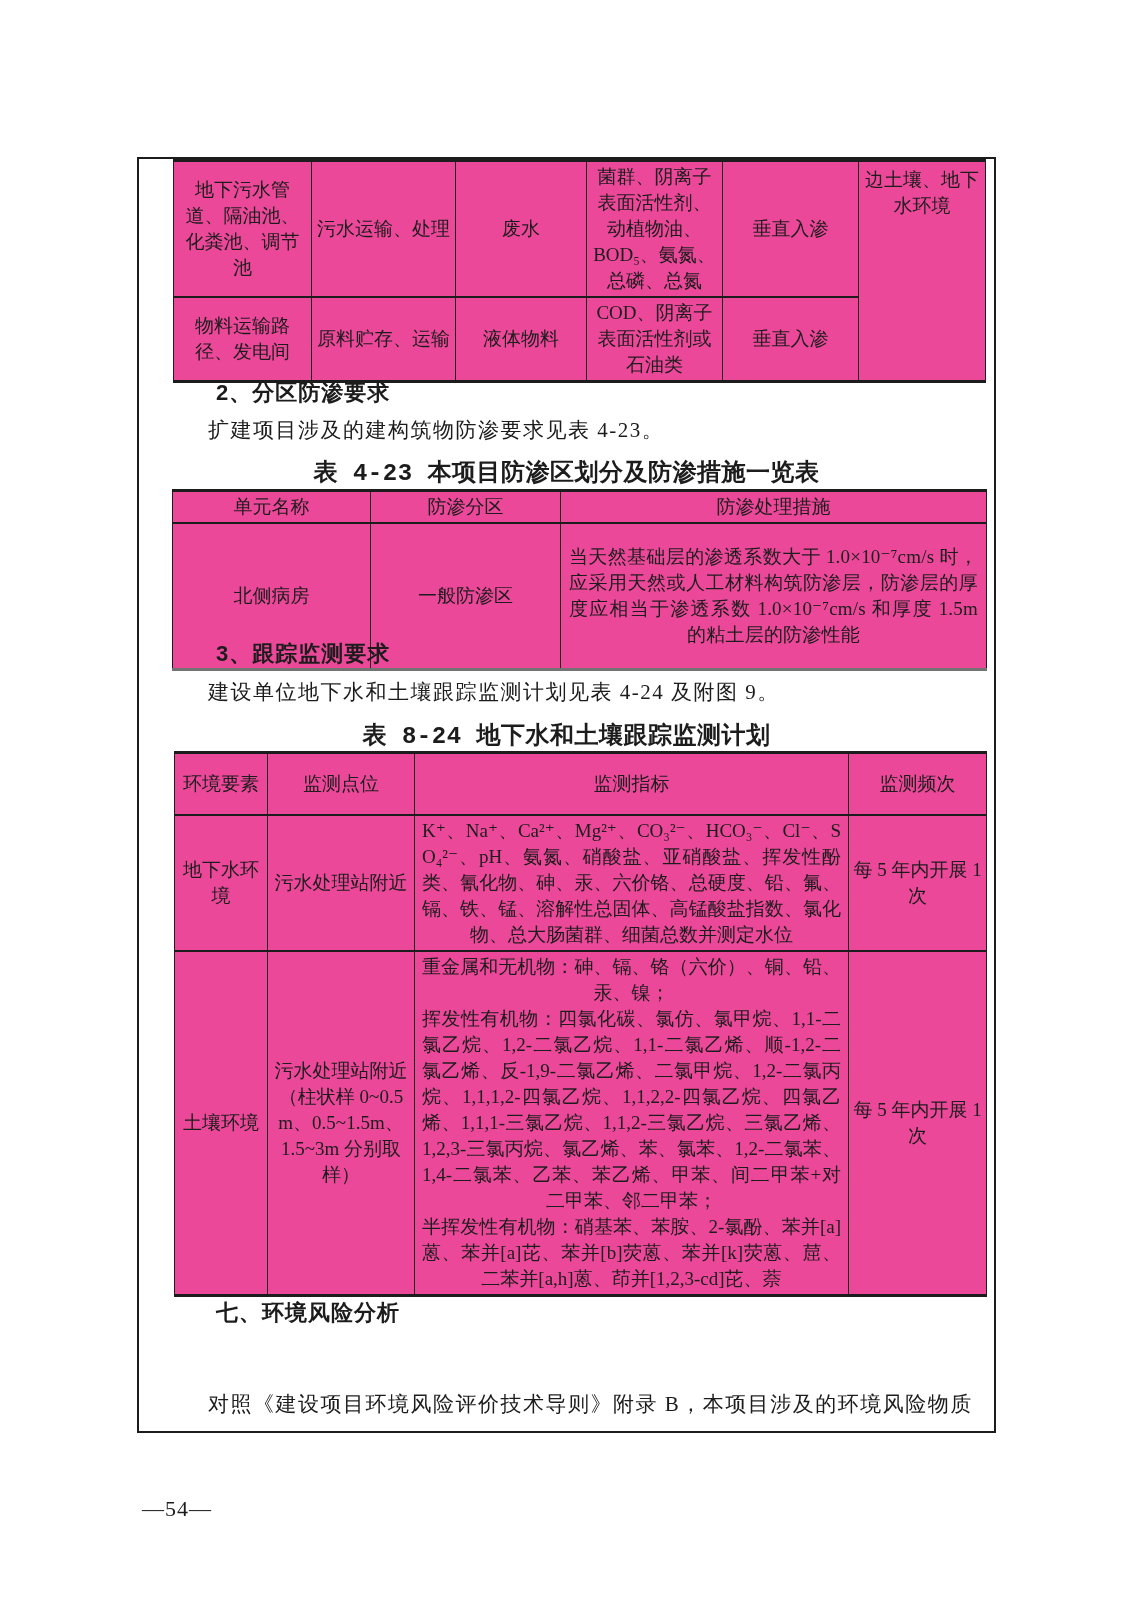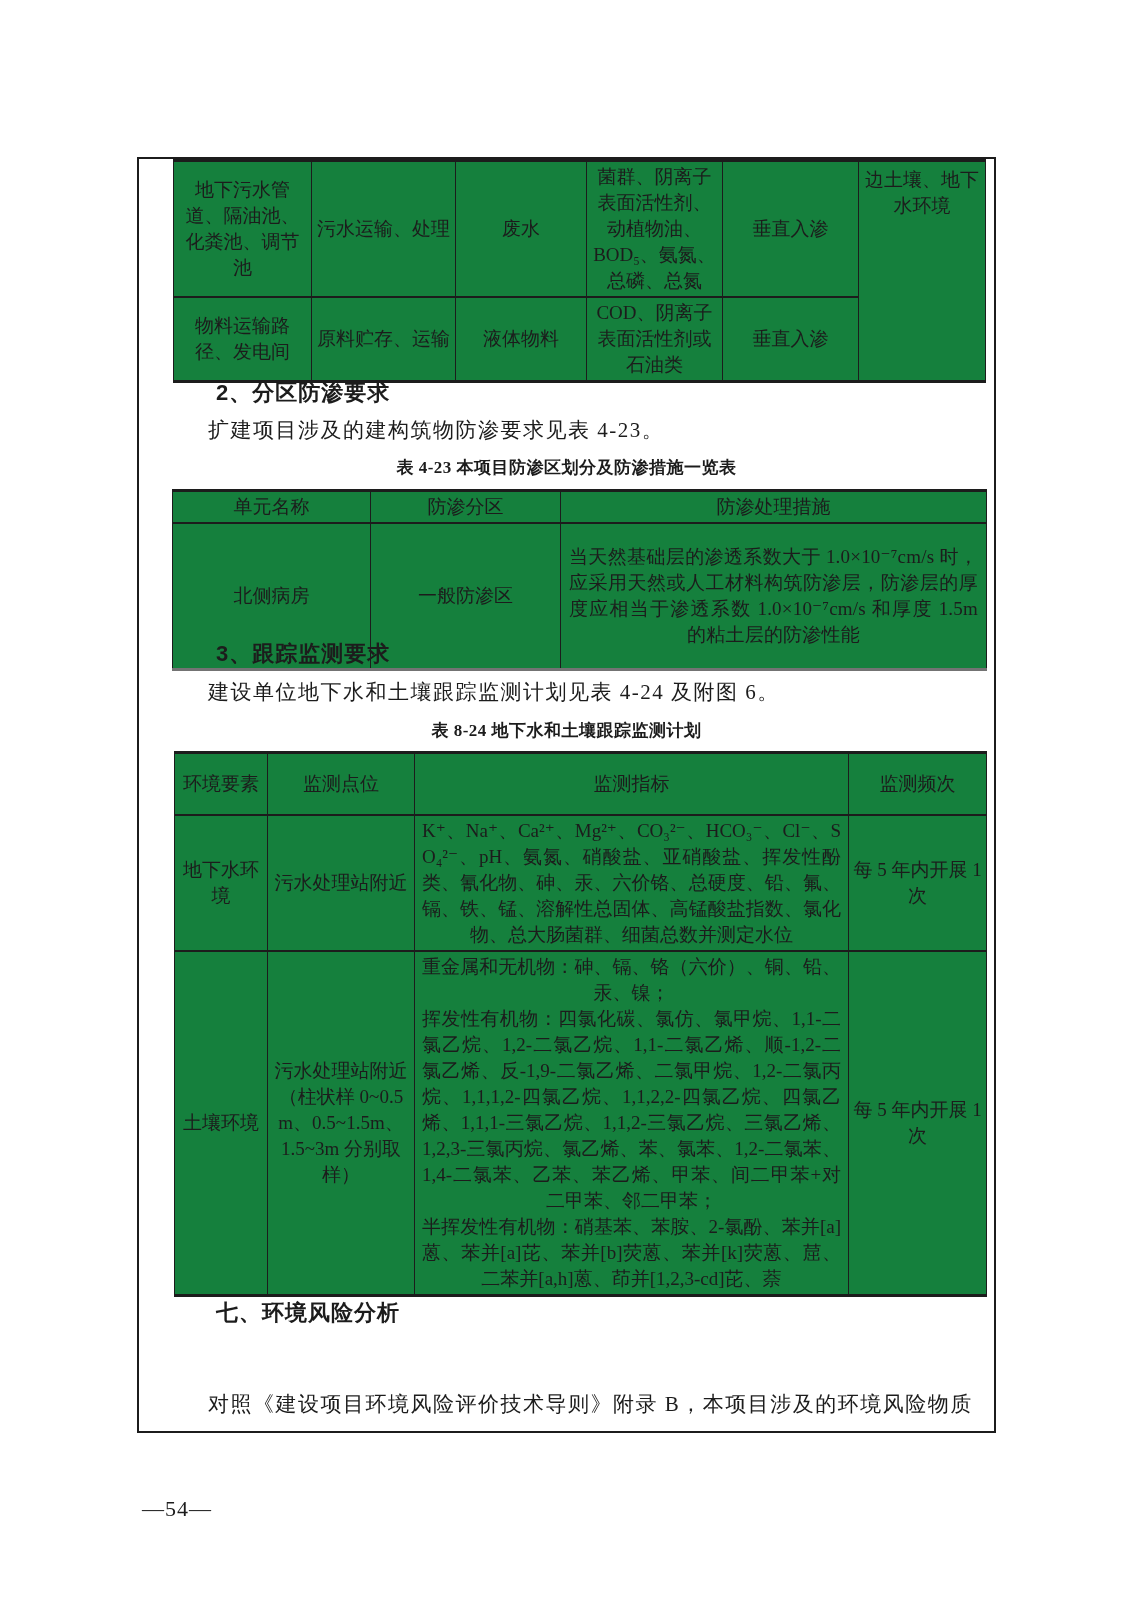--- a/index.html
+++ b/index.html
@@ -7,21 +7,21 @@
   body {
     width:1131px; height:1600px; background:#ffffff; position:relative;
     font-family:"Liberation Serif","DejaVu Serif",serif;
     color:#1c1c1c;
   }
   .frame {
     position:absolute; left:137px; top:157px; width:859px; height:1276px;
     border:2px solid #1c1c1c; background:#fff;
   }
   
-  table { border-collapse:collapse; table-layout:fixed; position:absolute; background:#15803d; }
+  table { border-collapse:collapse; table-layout:fixed; position:absolute; background:#ec4899; }
   td, th {
     border:1px solid #1c1c1c; font-size:19px; line-height:26px;
     text-align:center; vertical-align:middle; padding:2px 4px;
     font-weight:normal; overflow:hidden;
   }
   
   .t-cont { left:34px; top:0; width:812px; }
   .t-cont { border-top:3px solid #1c1c1c; border-bottom:3px solid #1c1c1c; }
   .t-cont tr.r1 td { border-bottom:2px solid #1c1c1c; height:133px; }
   .t-cont tr.r2 td { height:74px; }
@@ -29,22 +29,22 @@
   
   .h-sec {
     position:absolute; font-family:"Liberation Sans","DejaVu Sans",sans-serif;
     font-weight:bold; font-size:22px; letter-spacing:1px; white-space:nowrap;
   }
   .para {
     position:absolute; font-size:21px; letter-spacing:1.5px; white-space:nowrap;
   }
   .t-title {
     position:absolute; left:0; width:100%; text-align:center;
-    font-family:Liberation Serif, serif;
-    font-weight:bold; font-size:17px; letter-spacing:0.5px;
+    font-family:Liberation Mono, monospace;
+    font-weight:bold; font-size:24px; letter-spacing:0.5px;
   }
   
   .t-423 { left:33px; top:330px; width:814px; border-top:3px solid #1c1c1c; border-bottom:3px solid #737373; }
   .t-423 tr.hd td { height:30px; border-bottom:2px solid #1c1c1c; }
   .t-423 tr.bd td { height:104px; }
   .t-423 td.measure {
     text-align:justify; text-align-last:center; padding:20px 8px; letter-spacing:0.2px;
   }
   
   .t-424 { left:35px; top:592px; width:812px; border-top:3px solid #1c1c1c; border-bottom:3px solid #1c1c1c; }
@@ -109,21 +109,21 @@
     </tr>
     <tr class="bd">
       <td>北侧病房</td>
       <td>一般防渗区</td>
       <td class="measure">当天然基础层的渗透系数大于 1.0×10⁻⁷cm/s 时，应采用天然或人工材料构筑防渗层，防渗层的厚度应相当于渗透系数 1.0×10⁻⁷cm/s 和厚度 1.5m 的粘土层的防渗性能</td>
     </tr>
   </tbody>
     </table>
 
   <div class="h-sec" style="left:77px; top:480px;">3、跟踪监测要求</div>
-  <div class="para" style="left:69px; top:519px;">建设单位地下水和土壤跟踪监测计划见表 4-24 及附图 6。</div>
+  <div class="para" style="left:69px; top:519px;">建设单位地下水和土壤跟踪监测计划见表 4-24 及附图 9。</div>
   <div class="t-title" style="top:560px;">表 8-24 地下水和土壤跟踪监测计划</div>
 
   <table class="t-424">
     <colgroup>
       <col style="width:93px">
         <col style="width:147px">
         <col style="width:434px">
         <col style="width:138px">
     </colgroup>
     <tbody>

